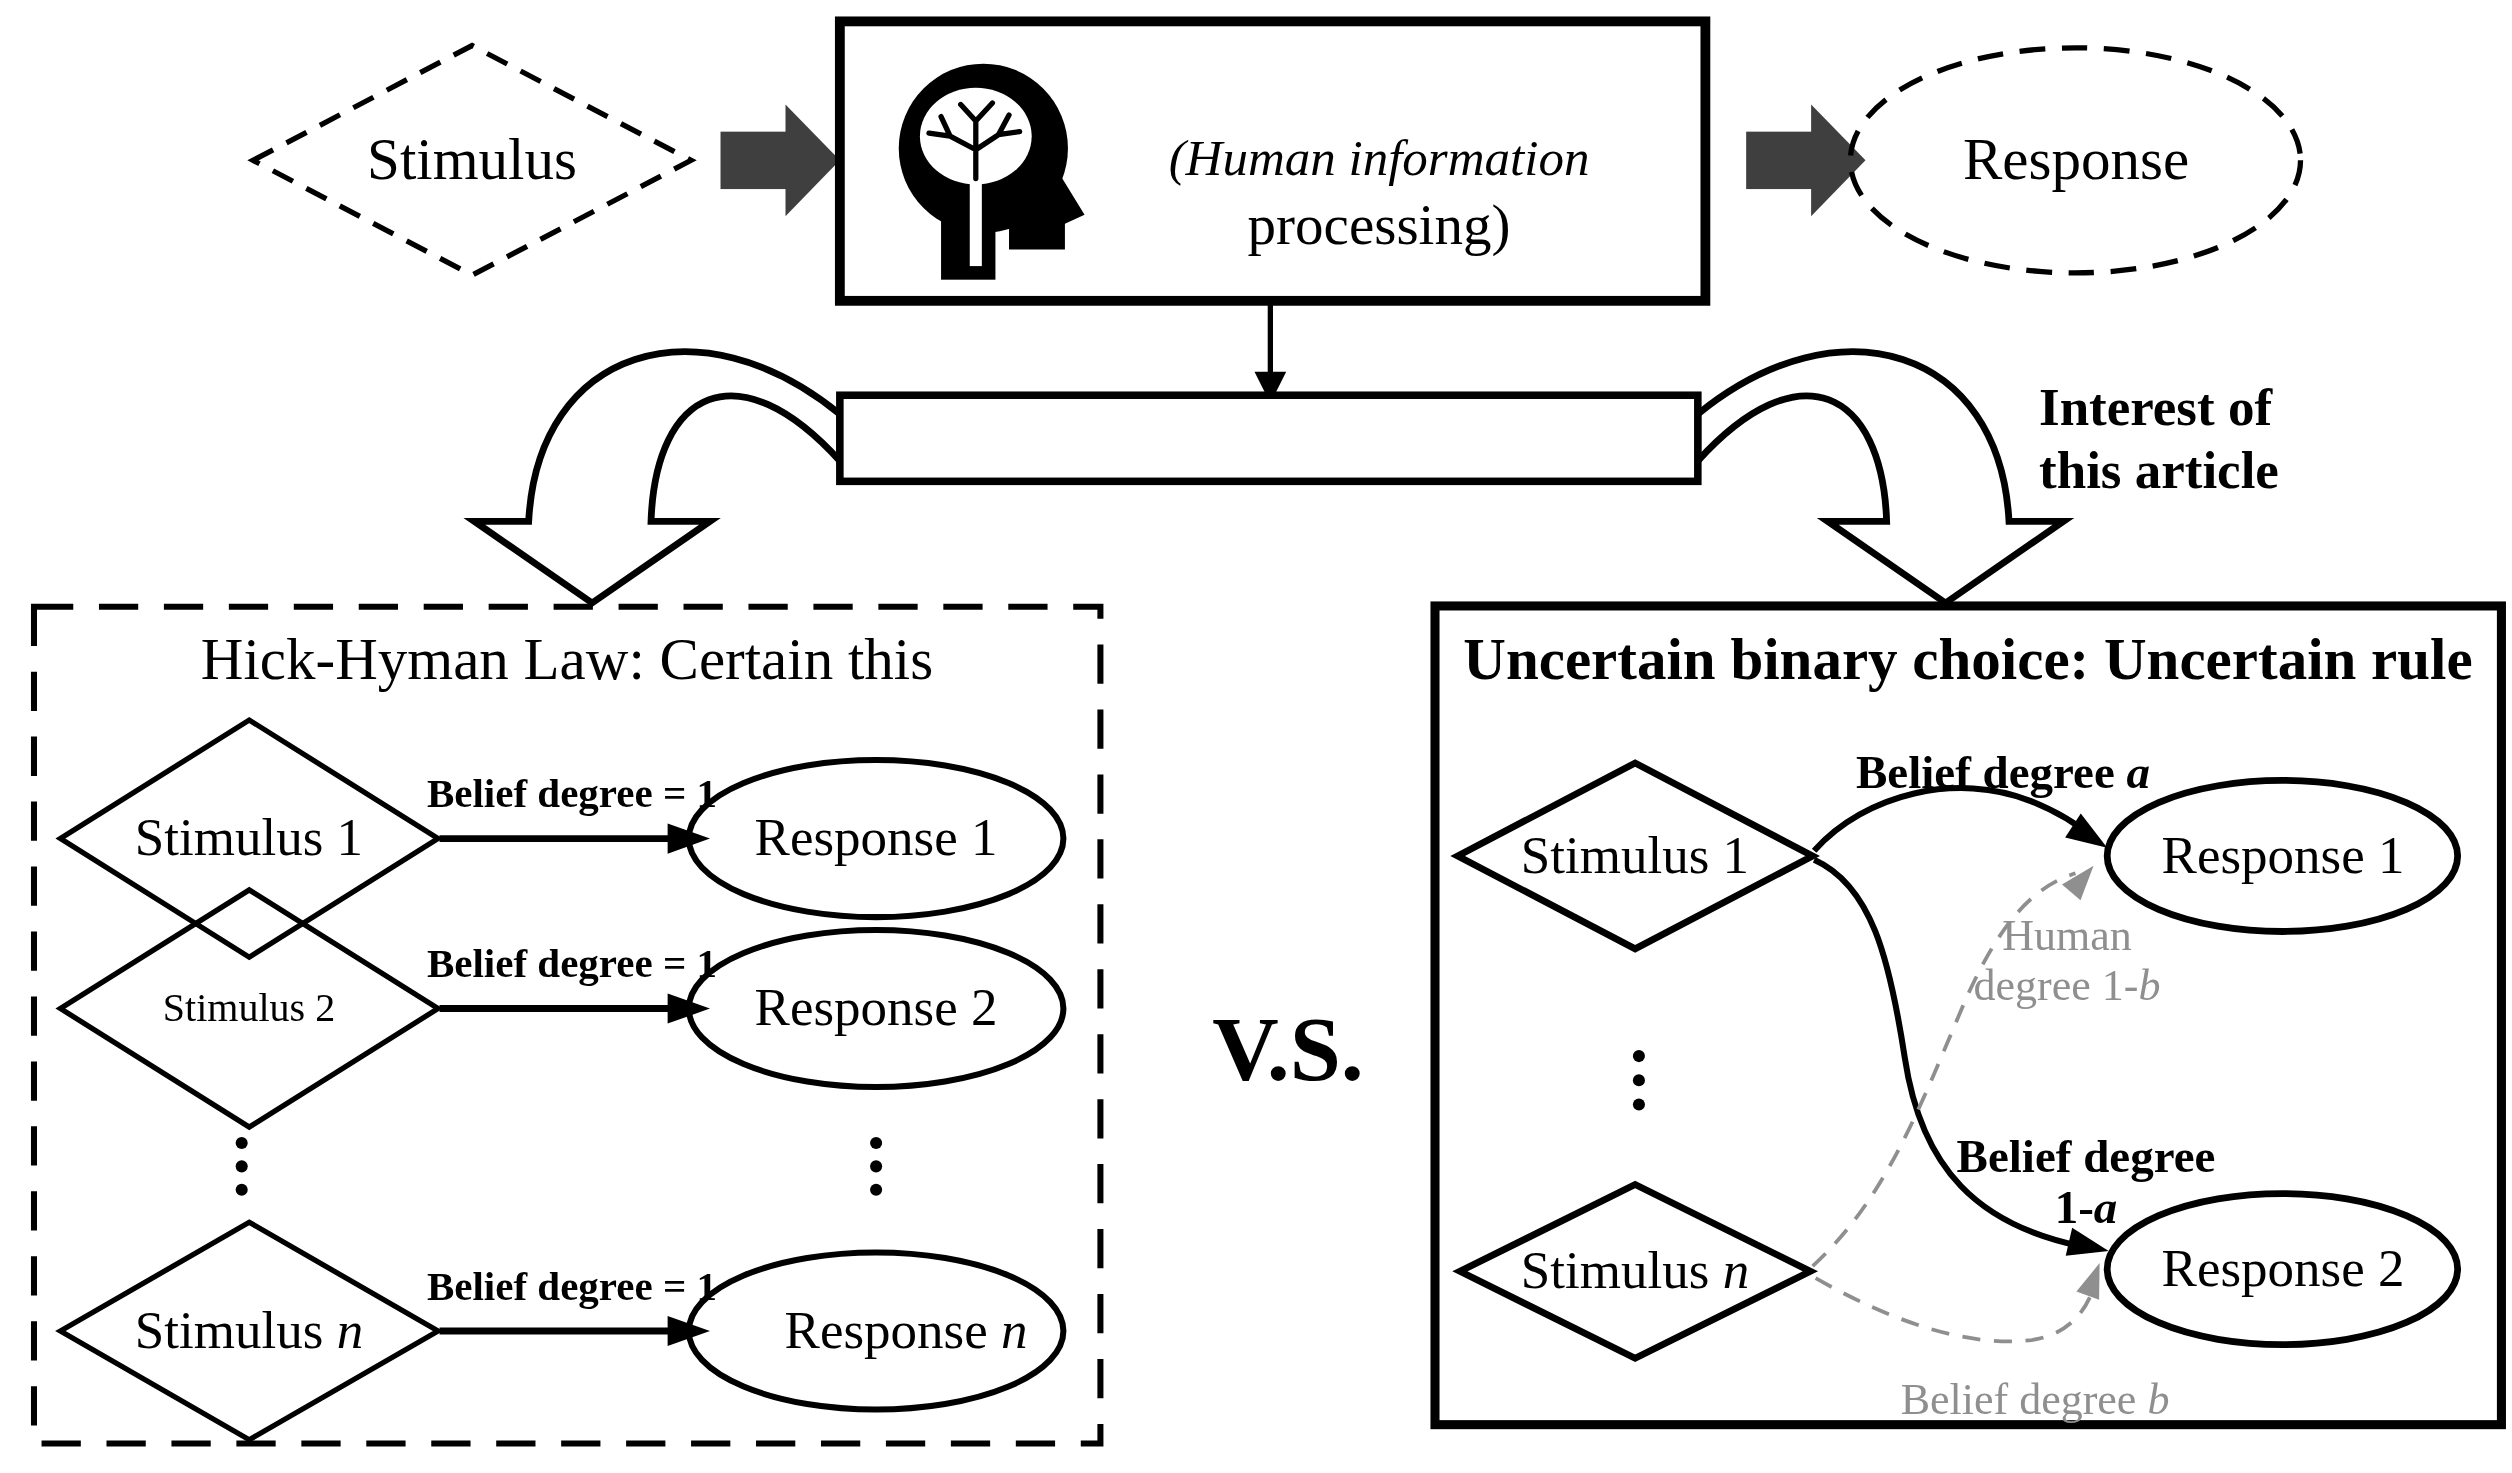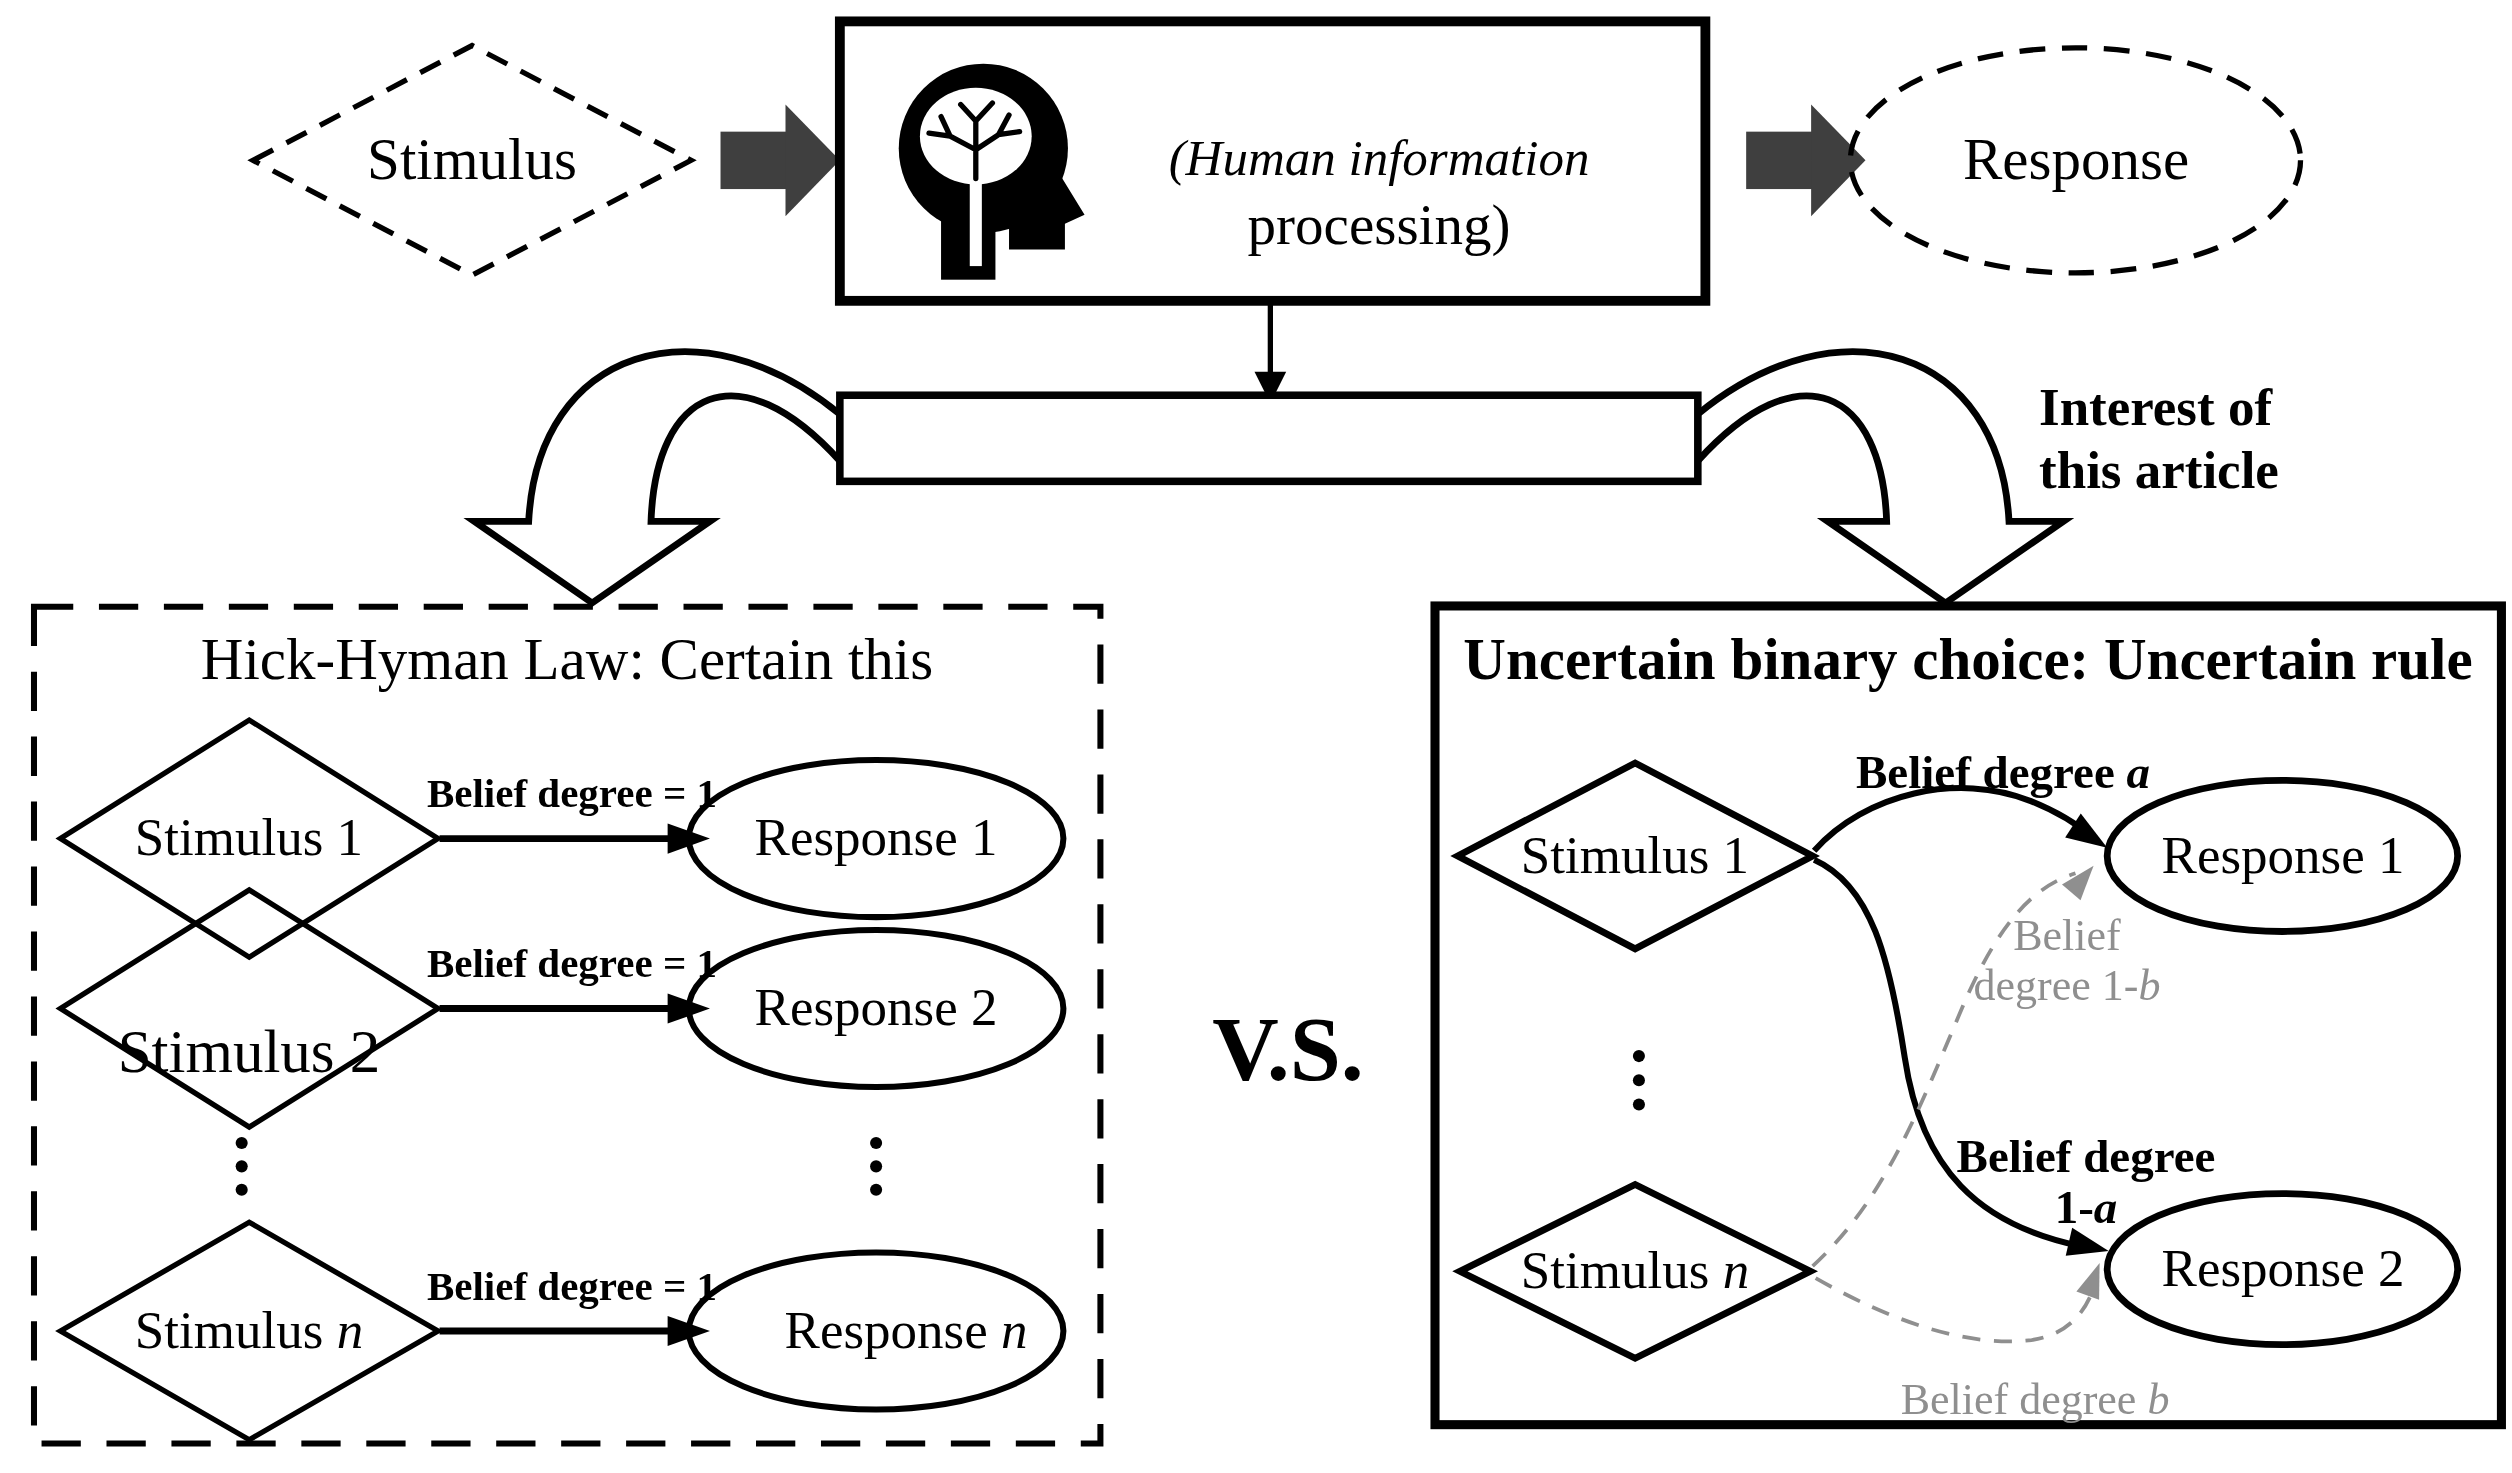--- a/index.html
+++ b/index.html
@@ -149,21 +149,21 @@
     <div>Interest of</div>
     <div>this article</div>
   </div>
 
   <div class="lbl" style="left:567px;top:660px;font-size:59px;">Hick-Hyman Law: Certain this</div>
 
   <div class="lbl" style="left:249px;top:838px;font-size:53px;">Stimulus 1</div>
   <div class="lbl bold" style="left:572px;top:793px;font-size:41px;">Belief degree = 1</div>
   <div class="lbl" style="left:876px;top:838px;font-size:53px;">Response 1</div>
 
-  <div class="lbl" style="left:249px;top:1052px;font-size:61px;">Stimulus 2</div>
+  <div class="lbl" style="left:249px;top:1008px;font-size:40px;">Stimulus 2</div>
   <div class="lbl bold" style="left:572px;top:963px;font-size:41px;">Belief degree = 1</div>
   <div class="lbl" style="left:876px;top:1008px;font-size:53px;">Response 2</div>
 
   <div class="lbl" style="left:249px;top:1331px;font-size:53px;">
     <span>Stimulus </span><span class="it">n</span>
   </div>
   <div class="lbl bold" style="left:572px;top:1286px;font-size:41px;">Belief degree = 1</div>
   <div class="lbl" style="left:876px;top:1331px;font-size:53px;margin-left:30px;">
     <span>Response </span><span class="it">n</span>
   </div>
@@ -184,21 +184,21 @@
   </div>
 
   <div class="lbl bold" style="left:2086px;top:1182px;font-size:47px;line-height:51px;">
     <div>Belief degree</div>
     <div>
       <span>1-</span><span class="it">a</span>
     </div>
   </div>
 
   <div class="lbl gray" style="left:2067px;top:961px;font-size:44px;line-height:50px;">
-    <div>Belief</div>
+    <div>Human</div>
     <div>
       <span>degree 1-</span><span class="it">b</span>
     </div>
   </div>
 
   <div class="lbl gray" style="left:2035px;top:1400px;font-size:44px;">
     <span>Belief degree </span><span class="it">b</span>
   </div>
 
 </div>

